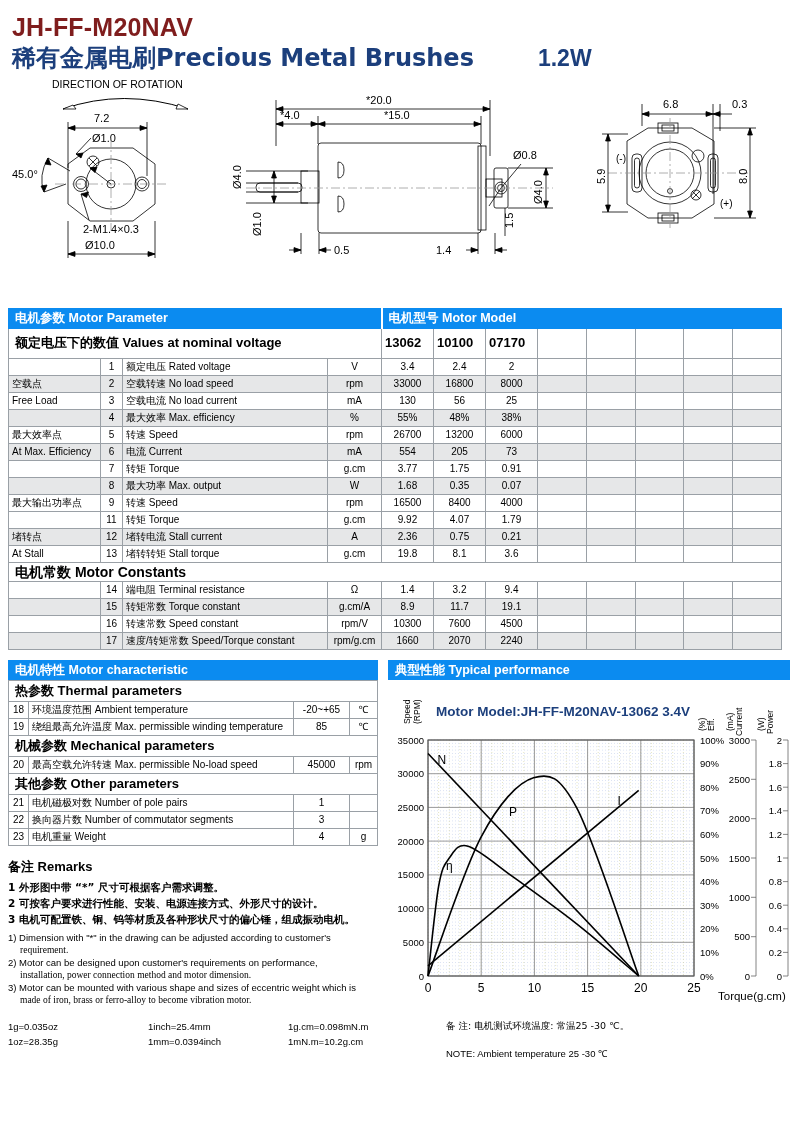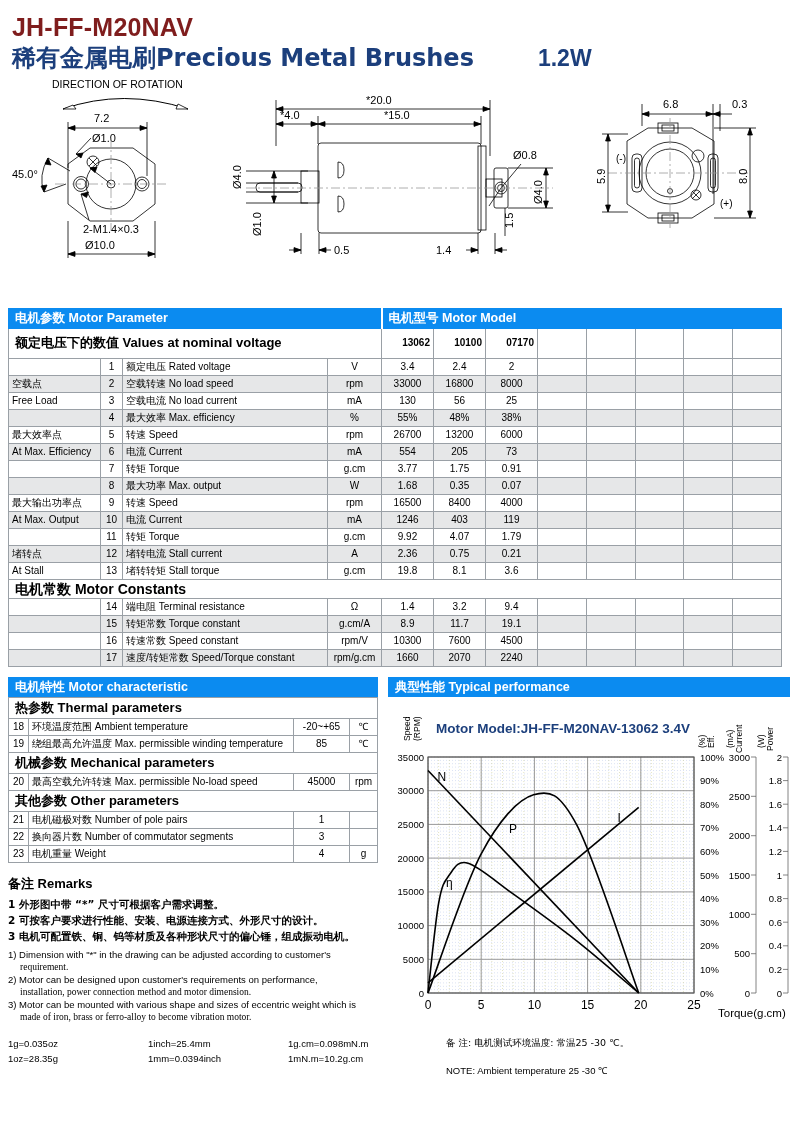--- a/index.html
+++ b/index.html
@@ -54,21 +54,21 @@
     font-weight: bold; font-size: 14px; background:#fff;
     padding: 2px 6px; height: 19px;
   }
   .grp { font-size: 10px; padding-left: 5px; white-space: nowrap; }
   .num { text-align: center; width: 22px; }
   .pname { padding-left: 6px; }
   .unit { text-align: center; }
   .val { text-align: center; }
   .alt { background: #e6e7e8; }
   .cn { font-family: "DejaVu Sans", sans-serif; }
-  .modelhdr td { font-size: 10px; font-weight: bold; text-align:right; height: 30px;}
+  .modelhdr td { font-size: 13px; font-weight: bold; text-align:left; height: 30px;}
   .modelhdr td.left { text-align: left; font-size: 13px; padding-left:6px;}
 
   
   .lower { display: flex; margin-top: 10px; }
   .lower-left { width: 370px; }
   .lower-right { width: 402px; margin-left: 10px; position: relative; }
 
   .bluehdr {
     background: #0b8bf0; color:#fff; font-weight:bold; font-size: 12.5px;
     padding: 3px 7px; height: 20px; line-height: 14px;
@@ -426,34 +426,20 @@
           <td class="pname" style="width:205px">转速 Speed</td>
           <td class="unit" style="width:54px">rpm</td>
           <td class="val" style="width:52px">16500</td>
           <td class="val" style="width:52px">8400</td>
           <td class="val" style="width:52px">4000</td>
           <td class="val"></td>
           <td class="val"></td>
           <td class="val"></td>
           <td class="val"></td>
           <td class="val"></td>
-        </tr>
-        <tr class="alt">
-          <td class="grp alt" style="width:92px">At Max. Output</td>
-          <td class="num alt">10</td>
-          <td class="pname alt" style="width:205px">电流 Current</td>
-          <td class="unit alt" style="width:54px">mA</td>
-          <td class="val alt" style="width:52px">1246</td>
-          <td class="val alt" style="width:52px">403</td>
-          <td class="val alt" style="width:52px">119</td>
-          <td class="val alt"></td>
-          <td class="val alt"></td>
-          <td class="val alt"></td>
-          <td class="val alt"></td>
-          <td class="val alt"></td>
         </tr>
         <tr class="">
           <td class="grp" style="width:92px"></td>
           <td class="num">11</td>
           <td class="pname" style="width:205px">转矩 Torque</td>
           <td class="unit" style="width:54px">g.cm</td>
           <td class="val" style="width:52px">9.92</td>
           <td class="val" style="width:52px">4.07</td>
           <td class="val" style="width:52px">1.79</td>
           <td class="val"></td>

